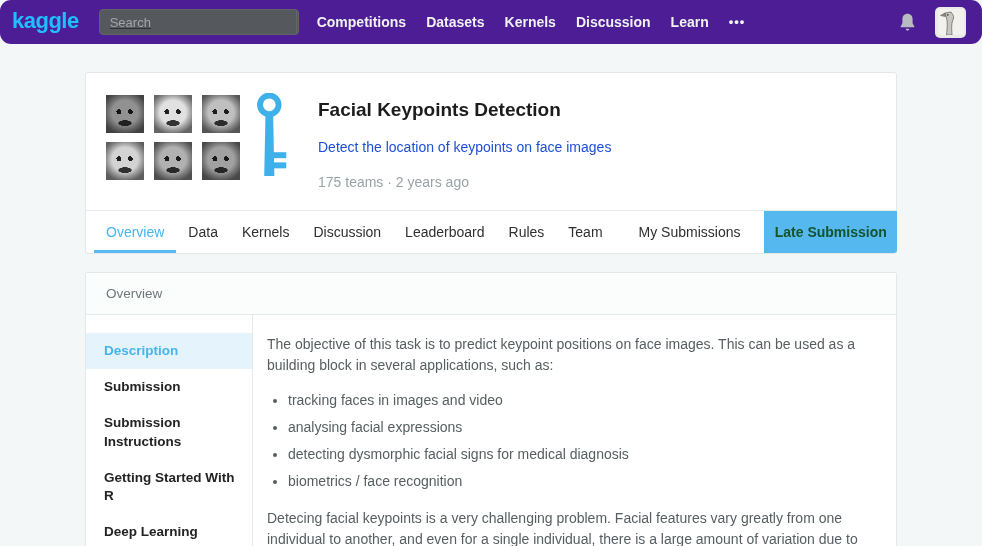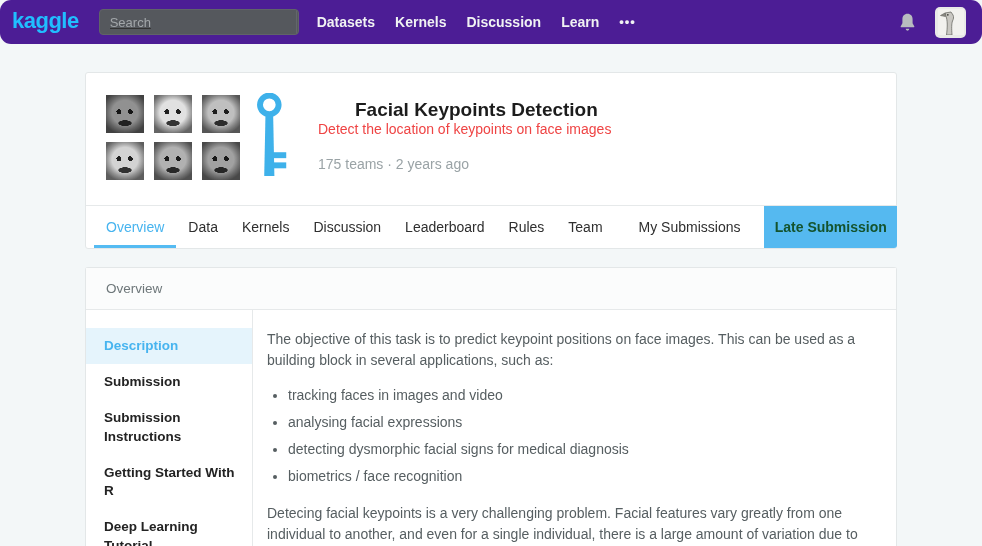--- a/index.html
+++ b/index.html
@@ -107,22 +107,22 @@
   }
   .face:nth-child(1) { filter: brightness(0.72); }
   .face:nth-child(2) { filter: brightness(1.12); }
   .face:nth-child(3) { filter: brightness(0.95); }
   .face:nth-child(4) { filter: brightness(1.05); }
   .face:nth-child(5) { filter: brightness(0.88); }
   .face:nth-child(6) { filter: brightness(0.8); }
   .key-icon { margin-left: 12px; margin-top: -2px; }
 
   .comp-text { margin-left: 28px; padding-top: 4px; }
-  .comp-title { font-size: 19px; font-weight: 700; color: #1c1c1c; margin-left: 37px; }
-  .comp-subtitle { font-size: 14px; color: #ef4444; }
+  .comp-title { font-size: 19px; font-weight: 700; color: #1c1c1c; }
+  .comp-subtitle { font-size: 14px; color: #1d4ed8; margin-top: 18px; }
   .comp-meta { font-size: 14px; color: #9aa3a6; margin-top: 19px; }
 
   
   .tabbar {
     border-top: 1px solid #e6e9ea;
     height: 43px;
     display: flex;
     align-items: stretch;
     padding-left: 8px;
   }
@@ -203,20 +203,21 @@
       <span style="display:flex">
         <svg width="15" height="15" viewBox="0 0 16 16">
           <circle cx="7" cy="7" r="4.6" fill="none" stroke="#b9bdc0" stroke-width="1.6"></circle>
           <line x1="10.4" y1="10.4" x2="14" y2="14" stroke="#b9bdc0" stroke-width="1.8" stroke-linecap="round"></line>
         </svg>
       </span>
     </div>
   </div>
 
   <div class="nav-links">
+    <div class="nav-link">Competitions</div>
     <div class="nav-link">Datasets</div>
     <div class="nav-link">Kernels</div>
     <div class="nav-link">Discussion</div>
     <div class="nav-link">Learn</div>
     <div class="nav-link more">•••</div>
   </div>
 
   <div class="nav-right">
     <span class="bell">
       <svg width="19" height="20" viewBox="0 0 20 22">

